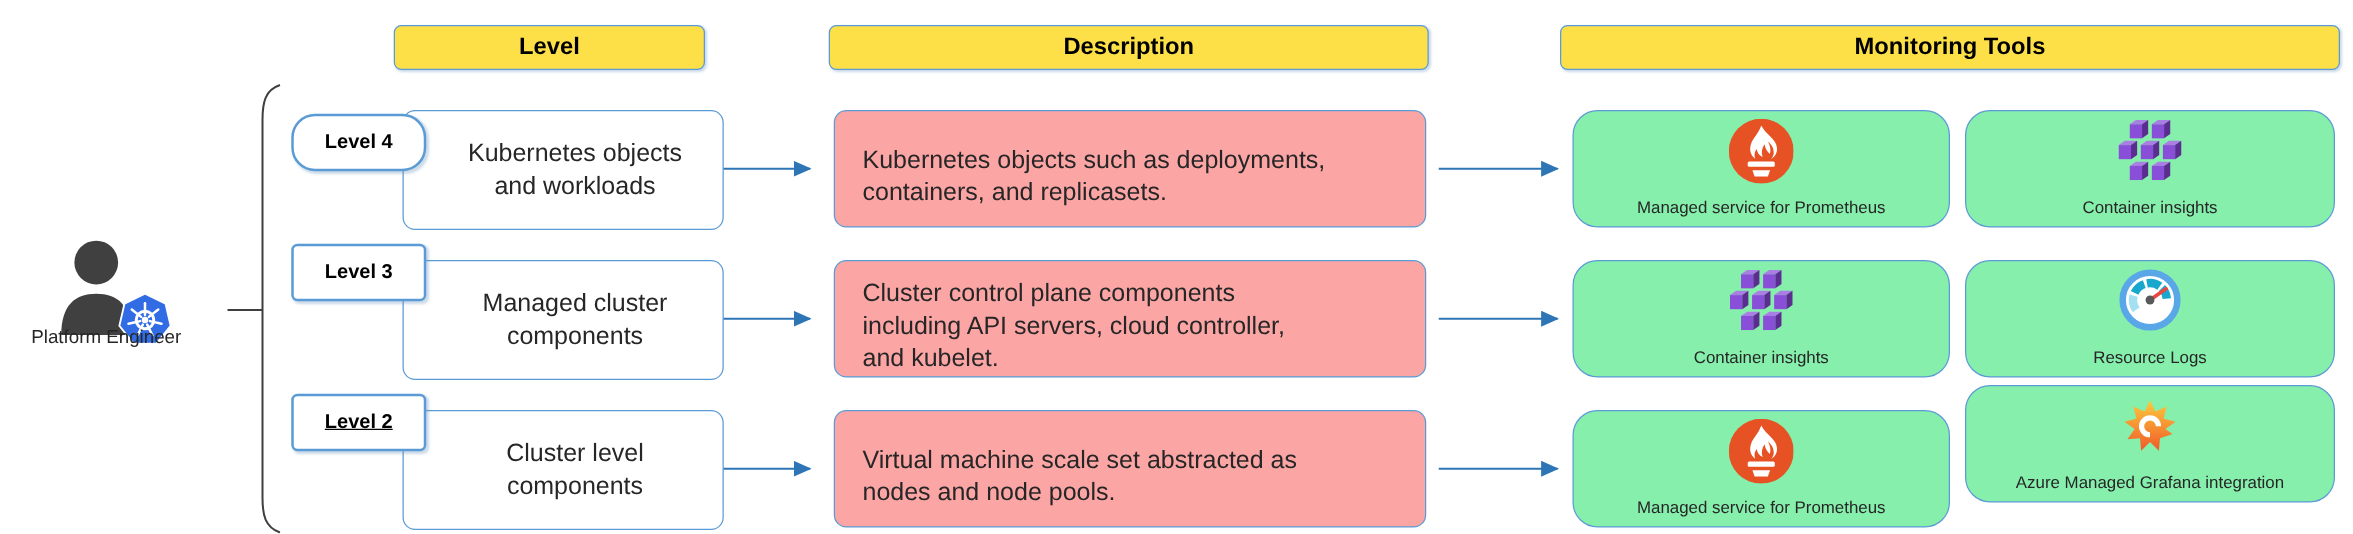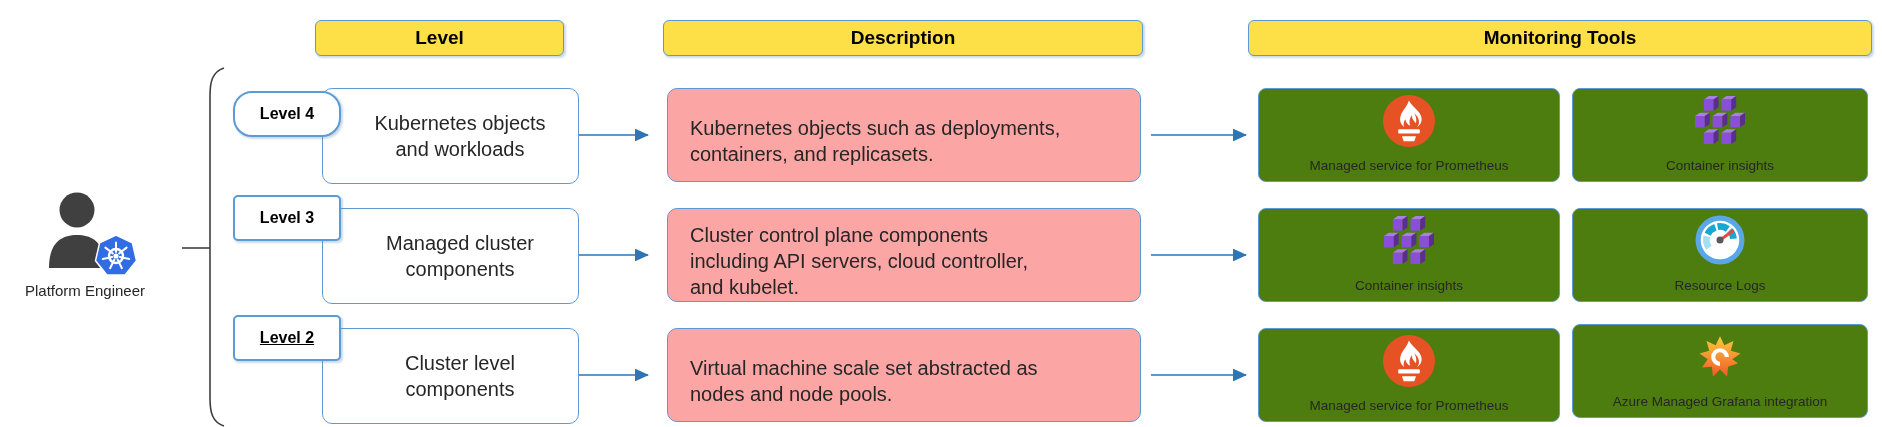--- a/index.html
+++ b/index.html
@@ -29,31 +29,31 @@
     font-size:20px;line-height:1.3;white-space:pre-line;padding-left:19px;
   }
   .descbox{
     position:absolute;left:667px;width:474px;height:94px;background:#fca5a5;
     border:1.5px solid #5B9BD5;border-radius:10px;
     display:flex;flex-direction:column;justify-content:center;
     padding:12px 14px 0 22px;box-sizing:border-box;
     font-size:20px;line-height:1.3;white-space:pre-line;
   }
   .toolbox{
-    position:absolute;height:94px;background:#4d7c0f;
-    border:1.5px solid #5B9BD5;border-radius:8px;box-sizing:border-box;
+    position:absolute;height:94px;background:#86efac;
+    border:1.5px solid #5B9BD5;border-radius:20px;box-sizing:border-box;
     display:flex;flex-direction:column;align-items:center;justify-content:space-between;
     padding:6px 4px 8px 4px;
   }
   .toolbox.l{left:1258px;width:302px;}
   .toolbox.r{left:1572px;width:296px;}
   .tool-label{font-size:13.5px;color:#262626;white-space:nowrap;}
   .tool-icon{display:block;}
   .actor-label{
-    position:absolute;left:5px;top:282px;width:160px;text-align:center;
+    position:absolute;left:5px;top:261px;width:160px;text-align:center;
     font-size:15px;color:#262626;
   }
 </style>
 </head>
 <body>
 
 <div class="canvas">
 
   <svg class="overlay">
     <defs>
@@ -188,20 +188,20 @@
 components</div>
   <div class="descbox" style="top:328px;">Virtual machine scale set abstracted as
 nodes and node pools.</div>
 
   <div class="toolbox l" style="top:328px;">
     <svg class="tool-icon" width="52" height="52">
         <use href="#sym-prometheus"></use>
       </svg>
     <div class="tool-label">Managed service for Prometheus</div>
   </div>
-  <div class="toolbox r" style="top:324px;">
+  <div class="toolbox r" style="top:308px;">
     <svg class="tool-icon" width="50" height="50">
         <use href="#sym-grafana"></use>
       </svg>
     <div class="tool-label">Azure Managed Grafana integration</div>
   </div>
 
 </div>
 
 </body></html>

